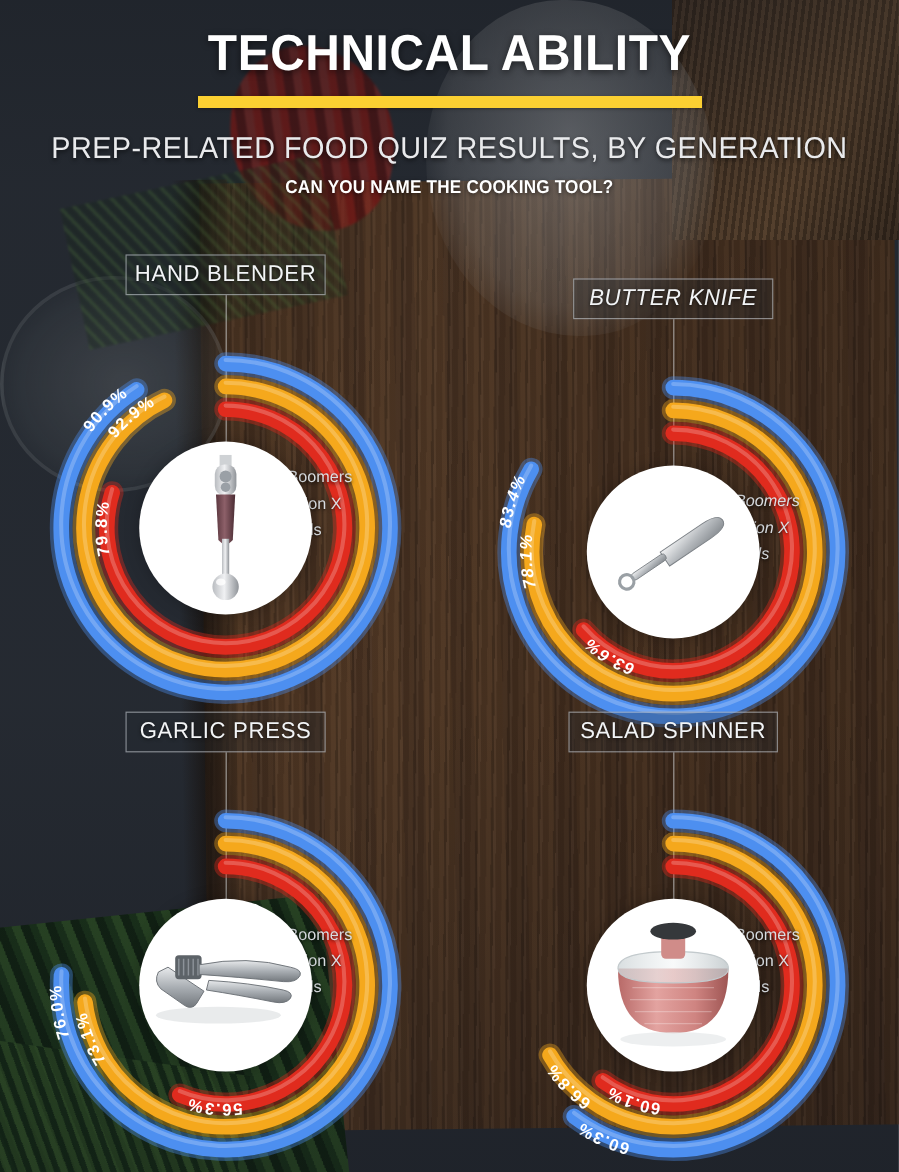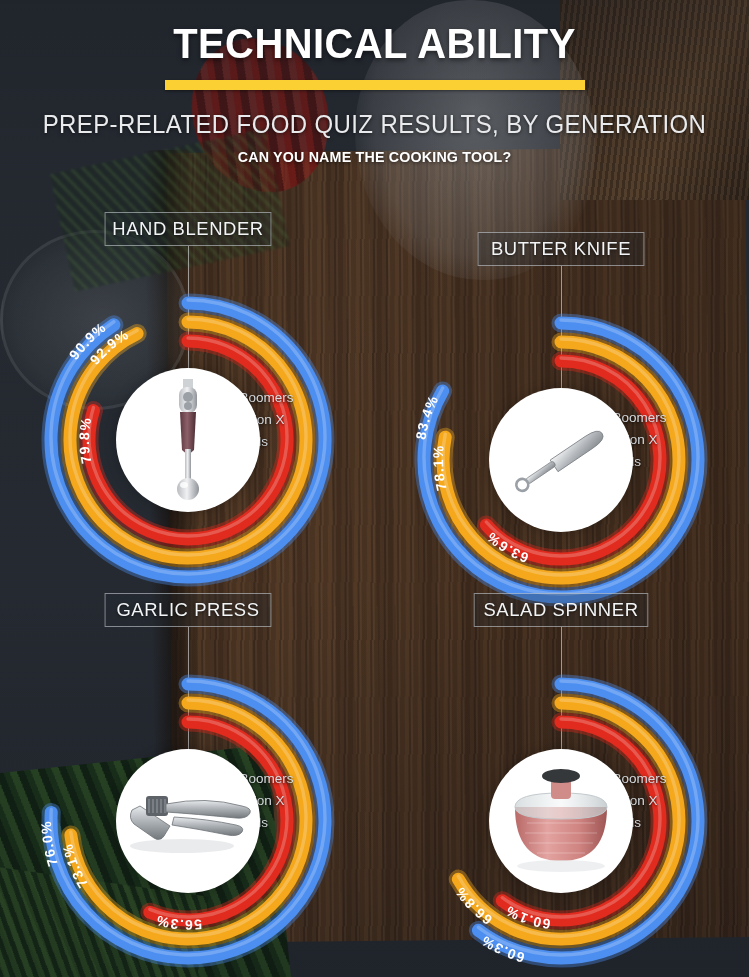--- a/index.html
+++ b/index.html
@@ -117,21 +117,21 @@
   }
   .hdr-sub2 {
     margin-top:9px; font-size:15.5px; font-weight:bold; color:#ffffff; letter-spacing:.2px;
     transform:scaleX(.92);
     text-shadow:0 1px 4px rgba(0,0,0,.6);
   }
 
   
   .panel { position:absolute; width:340px; height:390px; }
   #panel-0 { left:22px;  top:168px; }
-  #panel-1 { left:400px; top:232px; }
+  #panel-1 { left:400px; top:232px;font-style:italic; }
   #panel-2 { left:22px;  top:593px; }
   #panel-3 { left:400px; top:593px; }
 
   .tool-title {
     position:absolute; height:34px;
     border:1px solid rgba(215,220,225,.55);
     background:rgba(36,42,50,.30);
     color:#f2f4f6; font-size:19px; letter-spacing:.6px;
     display:flex; align-items:center; justify-content:center;
     white-space:nowrap; padding:0 14px;

